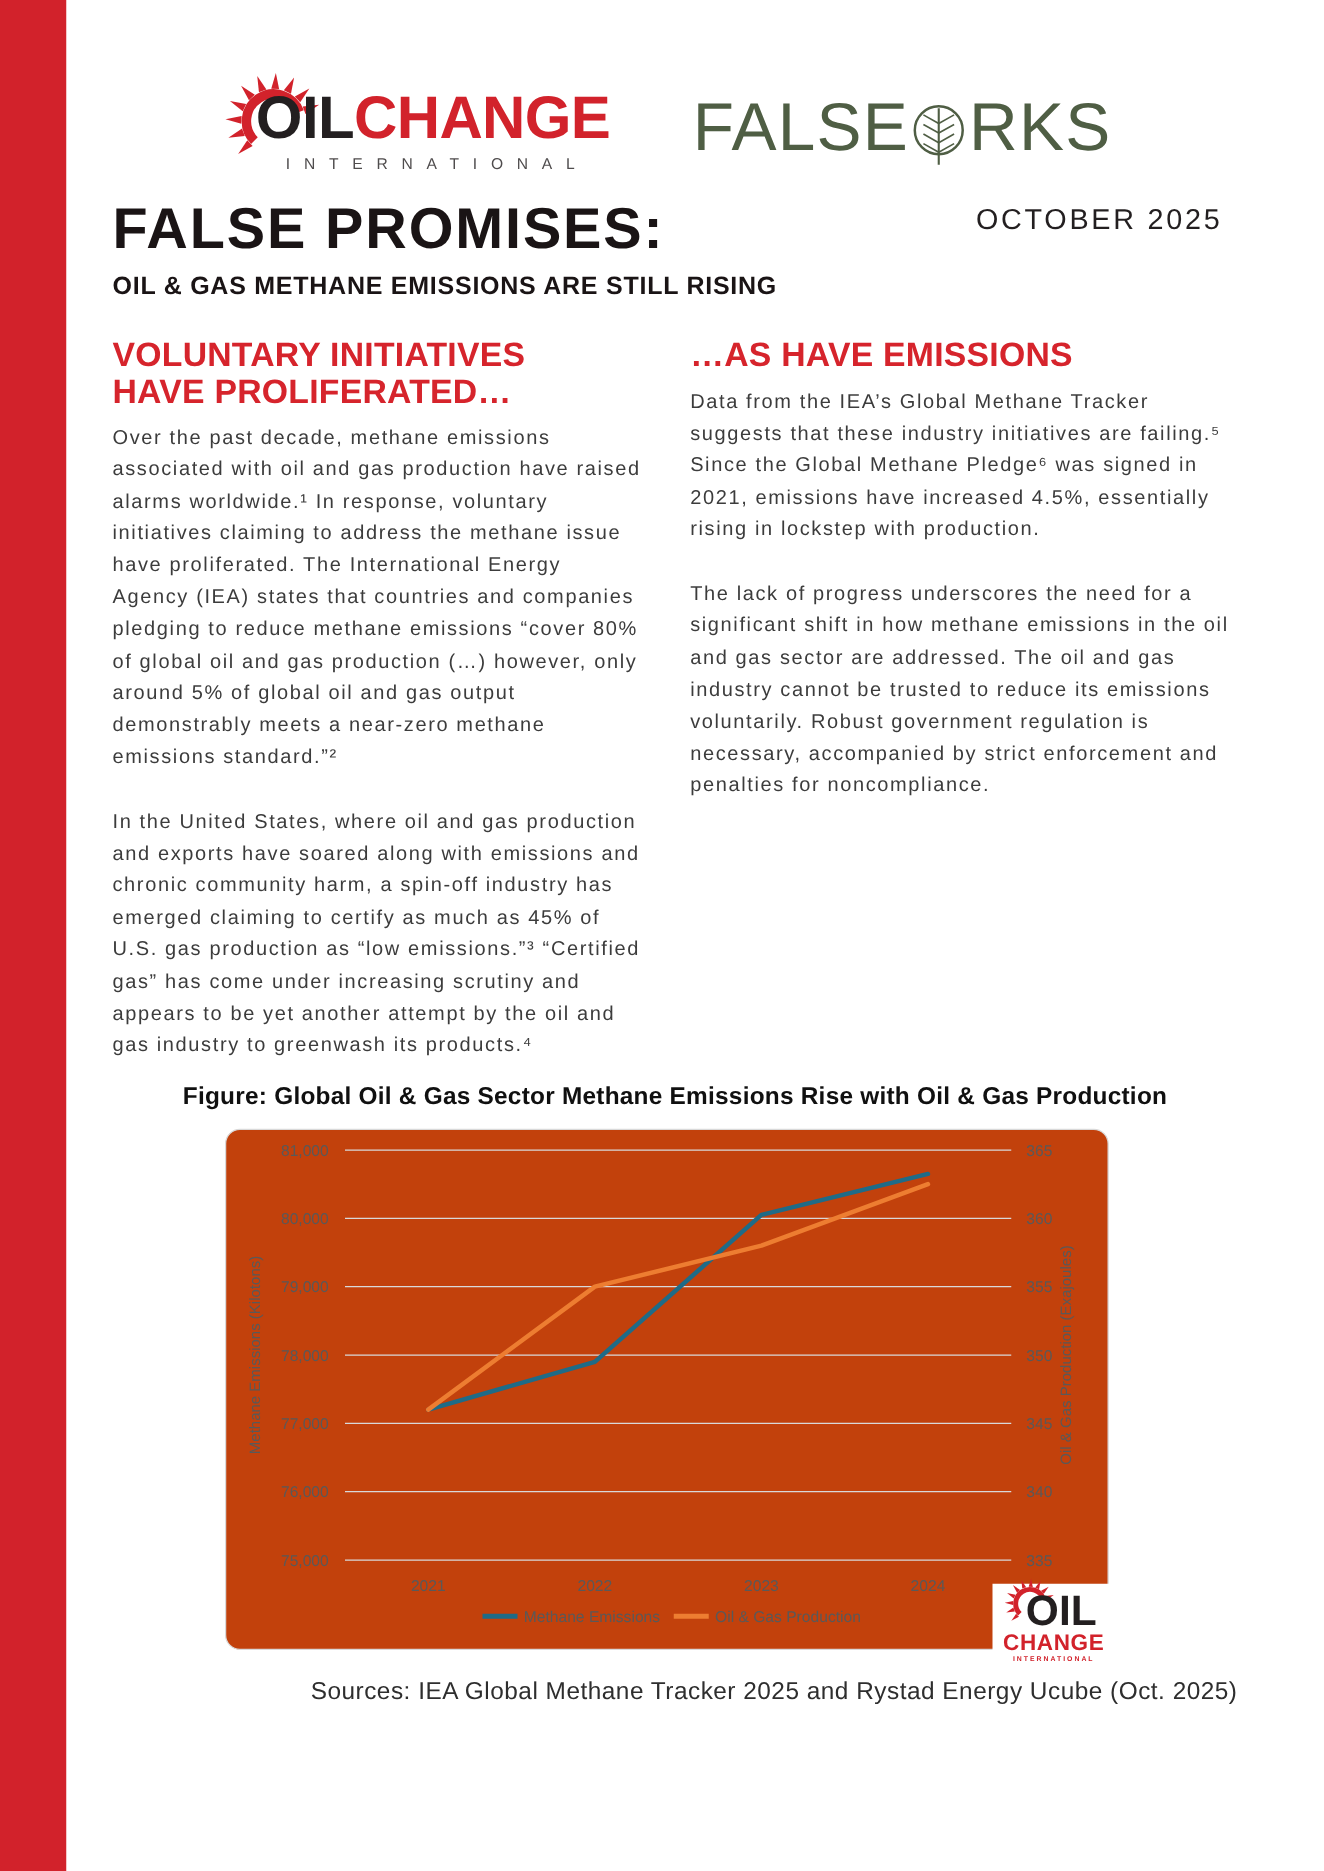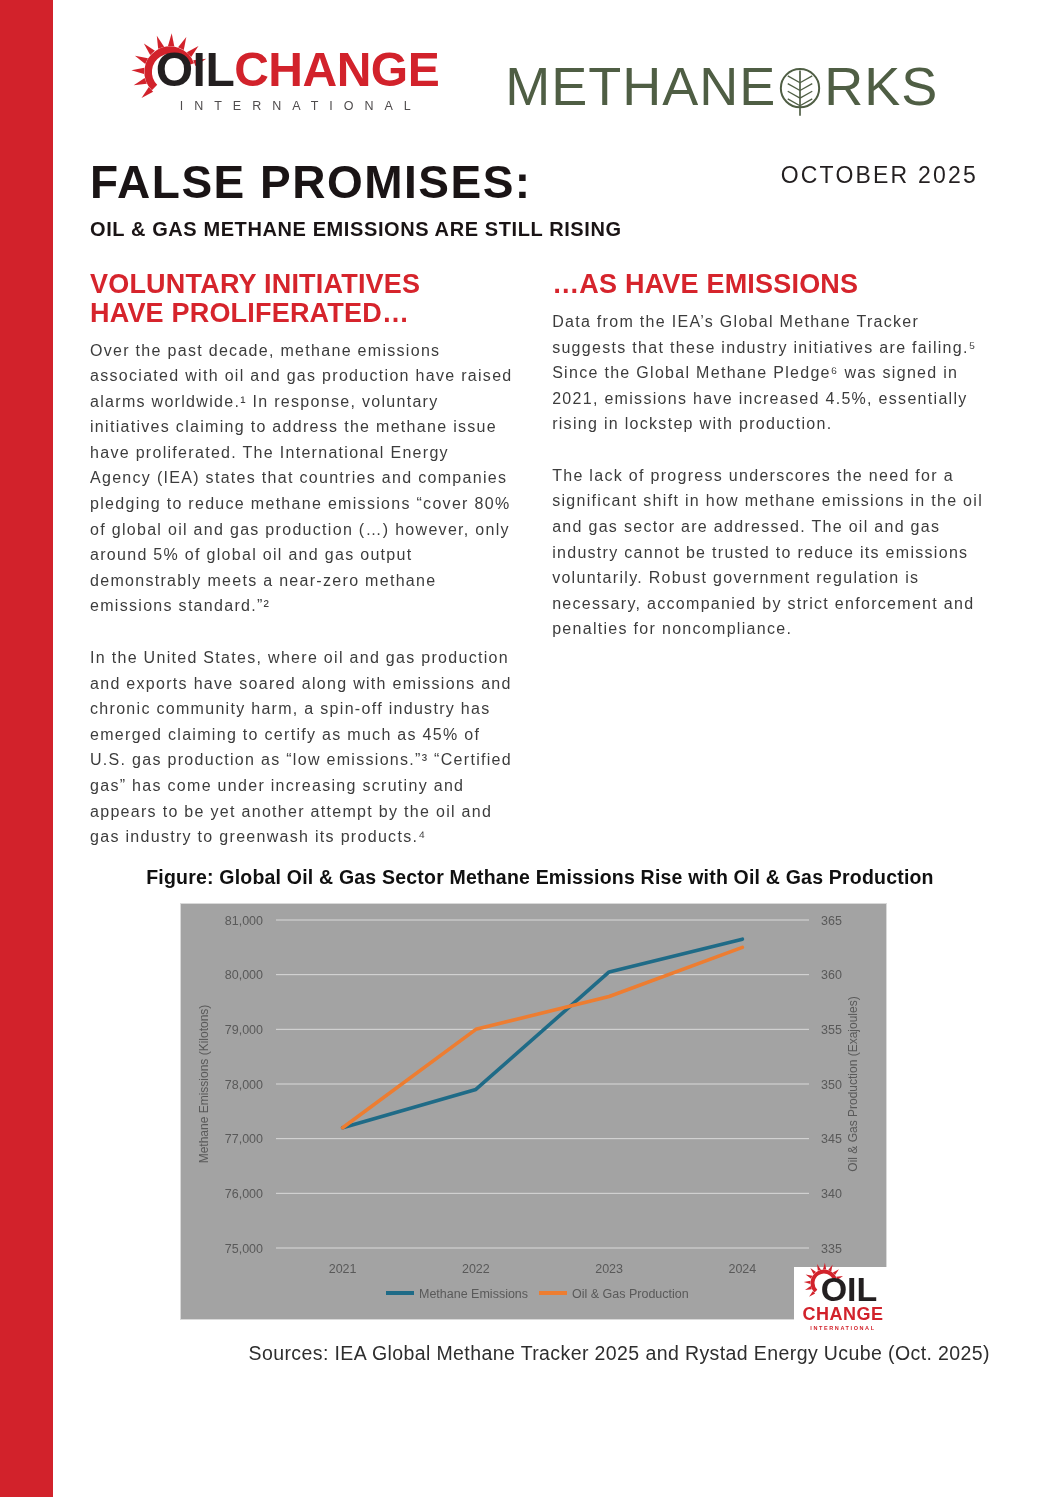--- a/index.html
+++ b/index.html
@@ -3,21 +3,21 @@
 <meta charset="utf-8">
 <style>
   html,body{margin:0;padding:0;background:#fff;}
   .page{position:relative;width:1059px;height:1497px;background:#fff;overflow:hidden;
         font-family:"Liberation Sans","DejaVu Sans",sans-serif;}
   .red-band{position:absolute;left:0;top:0;width:53px;height:1497px;background:#D2222B;}
   .content{position:absolute;left:53px;top:0;width:1006px;height:100%;box-sizing:border-box;
            padding:0 69px 0 37px;}
 
   
-  .logos{display:flex;justify-content:center;align-items:flex-start;gap:66px;padding-top:46px;height:92px;}
+  .logos{display:flex;justify-content:center;align-items:flex-end;gap:66px;padding-top:46px;height:92px;}
   .oc-logo{position:relative;padding-left:14px;}
   .oc-sun{position:absolute;left:-14px;top:-16px;width:84px;height:84px;}
   .oc-words{position:relative;font-size:48px;font-weight:bold;letter-spacing:-0.5px;line-height:1;white-space:nowrap;}
   .oc-oil{color:#231F20;}
   .oc-change{color:#D2222B;}
   .oc-tagline{font-size:12.5px;letter-spacing:11px;color:#4F4C4D;margin-top:5px;padding-left:24px;white-space:nowrap;}
   .ew-logo{display:flex;align-items:center;font-size:54px;color:#4F5E44;letter-spacing:1px;margin-top:4px;}
   .ew-globe{width:46px;height:60px;margin:12px 1px 0;}
 
   
@@ -30,22 +30,22 @@
   .columns{display:flex;gap:39px;margin-top:30px;}
   .col-left{width:430px;}
   .col-right{width:445px;}
   .col-heading{margin:0 0 10px;font-size:27px;font-weight:bold;line-height:1.06;color:#D6242C;letter-spacing:0.2px;}
   .col-left .col-heading{max-width:372px;}
   .col p{margin:0 0 26px;font-size:16px;line-height:25.6px;letter-spacing:1.3px;color:#3C3C3C;}
   .col p:last-child{margin-bottom:0;}
 
   
   .figure-title{margin-top:16px;text-align:center;font-size:19.5px;font-weight:bold;color:#101010;letter-spacing:0.2px;}
-  .chart-box{position:relative;width:705px;height:415px;border:1px solid #D9D9D9;border-radius:0;
-             margin:14px 0 0 90px;background:#a3a3a3;}
+  .chart-box{position:relative;width:705px;height:415px;border:1px solid #D9D9D9;border-radius:12px;
+             margin:14px 0 0 90px;background:#c2410c;}
   .chart-box svg.main{display:block;}
   text.tick{font-size:12.5px;fill:#595959;font-family:"Liberation Sans","DejaVu Sans",sans-serif;}
   text.axis-title{font-size:12px;fill:#595959;font-family:"Liberation Sans","DejaVu Sans",sans-serif;}
 
   
   .wm{position:absolute;right:-6px;bottom:-16px;width:94px;background:#fff;text-align:center;padding:6px 2px 2px;}
   .wm-sun{position:absolute;left:8px;top:-6px;width:44px;height:44px;}
   .wm-oil{position:relative;font-size:34px;font-weight:bold;color:#231F20;line-height:0.95;padding-left:12px;}
   .wm-change{font-size:18px;font-weight:bold;color:#D2222B;letter-spacing:0.5px;line-height:1.05;}
   .wm-intl{font-size:5.5px;font-weight:bold;color:#D2222B;letter-spacing:1.6px;line-height:1.6;}
@@ -71,21 +71,21 @@
             <path d="M 32.0 24.8 L 18.9 16.1 L 26.4 29.9 Z" fill="#D2222B"></path>
             <path d="M 23.7 33.6 L 8.3 30.6 L 20.5 40.4 Z" fill="#D2222B"></path>
             <path d="M 19.4 44.9 L 4.0 48.0 L 19.1 52.4 Z" fill="#D2222B"></path>
             <path d="M 19.8 57.0 L 6.8 65.7 L 22.4 64.1 Z" fill="#D2222B"></path>
             <path d="M 24.8 68.0 L 16.1 81.1 L 29.9 73.6 Z" fill="#D2222B"></path>
           </svg>
         <div class="oc-words"><span class="oc-oil">OIL</span><span class="oc-change">CHANGE</span></div>
         <div class="oc-tagline">INTERNATIONAL</div>
       </div>
       <div class="ew-logo">
-        <span>METHANE</span>
+        <span>FALSE</span>
           <svg class="ew-globe" viewBox="0 0 60 70">
             <circle cx="30" cy="30" r="25" fill="none" stroke="#4F5E44" stroke-width="2.6"></circle>
             <line x1="30" y1="7" x2="30" y2="66" stroke="#4F5E44" stroke-width="2.2"></line>
             <line x1="30" y1="23" x2="14" y2="14" stroke="#4F5E44" stroke-width="1.7"></line>
             <line x1="30" y1="23" x2="46" y2="14" stroke="#4F5E44" stroke-width="1.7"></line>
             <line x1="30" y1="33" x2="14" y2="24" stroke="#4F5E44" stroke-width="1.7"></line>
             <line x1="30" y1="33" x2="46" y2="24" stroke="#4F5E44" stroke-width="1.7"></line>
             <line x1="30" y1="43" x2="14" y2="34" stroke="#4F5E44" stroke-width="1.7"></line>
             <line x1="30" y1="43" x2="46" y2="34" stroke="#4F5E44" stroke-width="1.7"></line>
             <line x1="30" y1="53" x2="14" y2="44" stroke="#4F5E44" stroke-width="1.7"></line>

